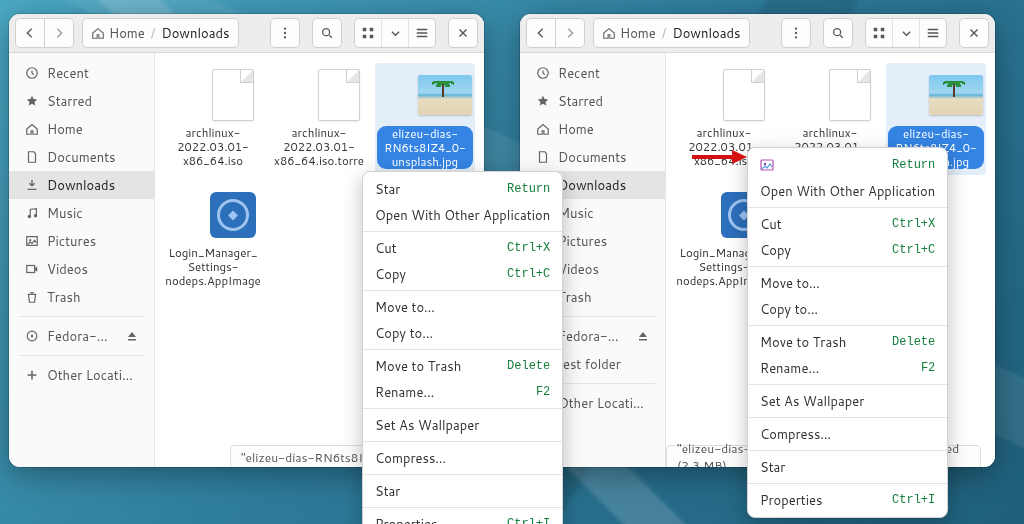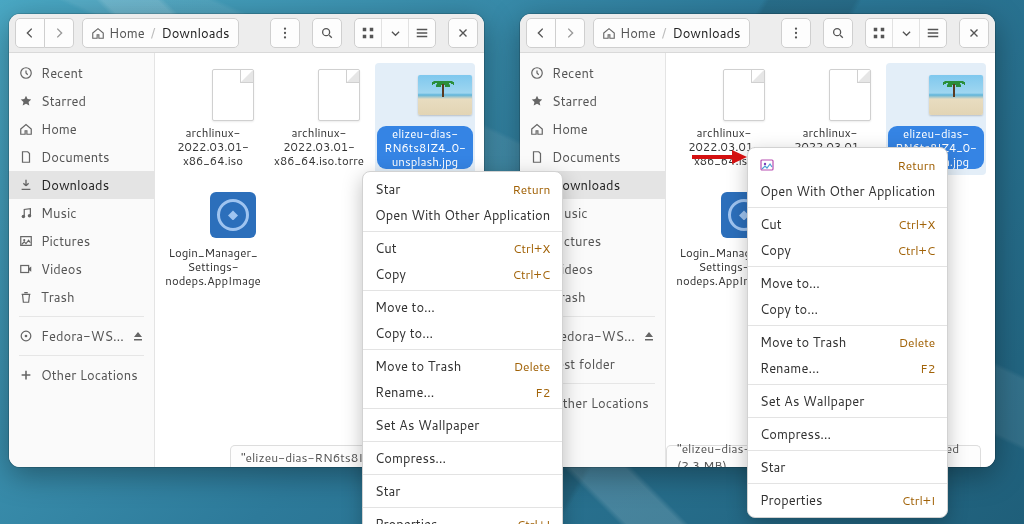--- a/index.html
+++ b/index.html
@@ -21,21 +21,21 @@
   .nav-group{display:flex;}
   .nav-group .tbtn:first-child{border-top-right-radius:0;border-bottom-right-radius:0;}
   .nav-group .tbtn:last-child{border-top-left-radius:0;border-bottom-left-radius:0;border-left:none;}
   .pathbar{display:flex;align-items:center;height:28px;border:1px solid #cfcfcf;border-radius:5px;background:#fdfdfd;margin-left:4px;margin-right:auto;padding:0 2px;}
   .path-seg{display:flex;align-items:center;padding:0 6px;height:100%;gap:4px;color:#555;}
   .path-seg.active{color:#222;font-weight:500;}
   .path-divider{color:#bbb;}
   .spacer{width:4px;}
   .body{display:flex;height:calc(100% - 38px);}
   .sidebar{width:145px;background:#fafafa;border-right:1px solid #e4e4e4;padding:6px 0;overflow:hidden;}
-  .sb-item{display:flex;align-items:center;gap:8px;height:28px;padding:0 10px;color:#555;cursor:pointer;}
+  .sb-item{display:flex;align-items:center;gap:8px;height:28px;padding:0 16px;color:#555;cursor:pointer;}
   .sb-item.selected{background:#e4e4e4;color:#222;font-weight:500;}
   .sb-sep{height:1px;background:#e6e6e6;margin:5px 10px;}
   .sb-icon{width:14px;height:14px;display:flex;align-items:center;justify-content:center;flex-shrink:0;color:#666;}
   .sb-item .label{white-space:nowrap;overflow:hidden;text-overflow:ellipsis;flex:1;}
   .eject{margin-left:auto;color:#666;}
   .content{flex:1;position:relative;background:#fff;}
   .files{display:flex;flex-wrap:wrap;align-content:flex-start;gap:8px 6px;padding:10px 8px;}
   .file-item{width:96px;display:flex;flex-direction:column;align-items:flex-end;gap:3px;text-align:center;padding:4px 2px 6px;border-radius:4px;}
   .file-item.selected{background:#e3eef8;}
   .file-item.selected .file-label{background:#3584e4;color:#fff;border-radius:9px;padding:1px 3px;}
@@ -48,21 +48,21 @@
   .appimage-icon::after{content:"";position:absolute;width:10px;height:10px;background:#9fc4f0;clip-path:polygon(50% 0,100% 50%,50% 100%,0 50%);}
   .thumb{width:54px;height:40px;border-radius:2px;overflow:hidden;box-shadow:0 1px 2px rgba(0,0,0,0.2);}
   .beach{width:100%;height:100%;background:
      linear-gradient(to bottom,#7fc8ee 0%,#9fd6f0 45%,#5fb4d9 50%,#e8dcc0 60%,#e2d4b4 100%);
      position:relative;}
   .beach::before{content:"";position:absolute;top:6px;left:24px;width:2px;height:16px;background:#5a3a20;}
   .beach::after{content:"";position:absolute;top:2px;left:14px;width:22px;height:10px;background:radial-gradient(ellipse at 50% 100%,transparent 30%,#2a8e3a 31%,#2a8e3a 45%,transparent 46%),radial-gradient(ellipse at 30% 100%,transparent 30%,#2a8e3a 31%,#2a8e3a 45%,transparent 46%),radial-gradient(ellipse at 70% 100%,transparent 30%,#2a8e3a 31%,#2a8e3a 45%,transparent 46%);}
   .ctx{position:absolute;background:#fff;border:1px solid #d2d2d2;border-radius:8px;box-shadow:0 6px 20px rgba(0,0,0,0.25);padding:4px 0;min-width:180px;z-index:50;}
   .ctx-item{display:flex;align-items:center;justify-content:space-between;height:26px;padding:0 12px;color:#333;cursor:pointer;white-space:nowrap;}
   .ctx-sep{height:1px;background:#e3e3e3;margin:3px 0;}
-  .shortcut{color:#a16207;font-size:12px;margin-left:20px;}
+  .shortcut{color:#15803d;font-size:12px;margin-left:20px;font-family:Liberation Mono, monospace;}
   .ctx-icon{width:14px;height:14px;margin-right:6px;display:inline-block;}
   .statusbar{position:absolute;bottom:0;right:14px;height:22px;background:#fdfdfd;border:1px solid #ddd;border-bottom:none;border-radius:5px 5px 0 0;padding:0 10px;display:flex;align-items:center;font-size:12px;color:#555;}
   .red-arrow{position:absolute;z-index:60;}
   .red-arrow svg{display:block;}
   .ic{width:14px;height:14px;display:block;}
   .ctx-item .lead{display:flex;align-items:center;}
   .view-group{display:flex;align-items:center;height:28px;border:1px solid #cfcfcf;border-radius:5px;background:#fdfdfd;}
   .view-btn{height:28px;width:26px;display:flex;align-items:center;justify-content:center;cursor:pointer;border:none;background:none;}
   .view-btn + .view-btn{border-left:1px solid #e2e2e2;}
   svg{display:block;}

